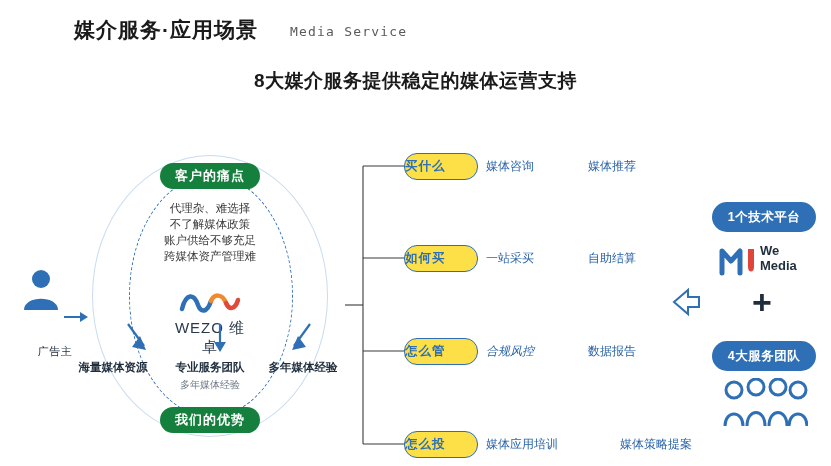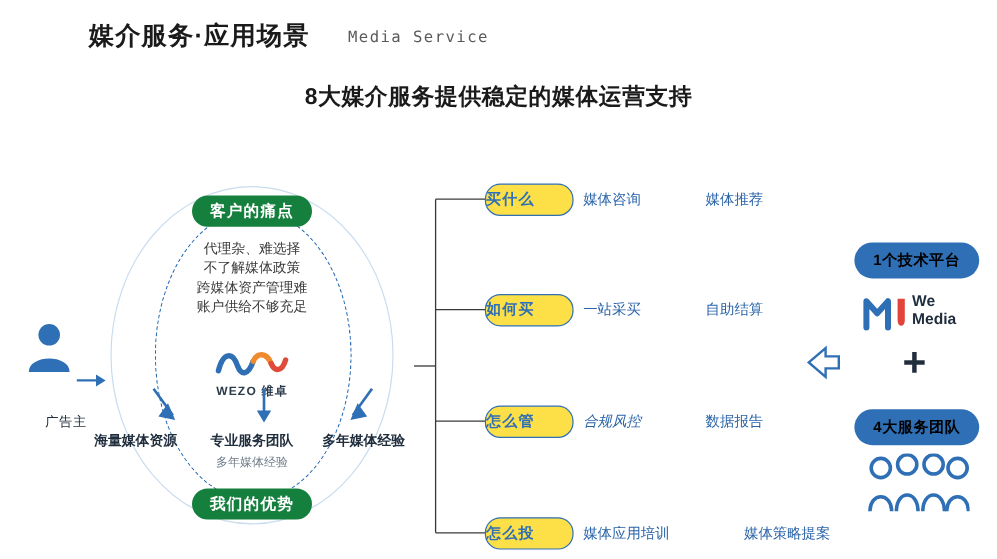--- a/index.html
+++ b/index.html
@@ -84,24 +84,24 @@
     color: #3a3a3a;
   }
 
   
   #logo-wrap {
     left: 168px; top: 287px;
     width: 84px; height: 48px;
     text-align: center;
   }
   #logo-text {
-    font-size: 10px;
+    font-size: 15px;
     letter-spacing: 1px;
     color: #2b3a4a;
-    font-weight: bold;
+    font-weight: normal;
     margin-top: 2px;
   }
 
   
   #advertiser {
     left: 18px; top: 268px;
     width: 74px;
     text-align: center;
   }
   #advertiser-label {
@@ -150,21 +150,21 @@
     font-size: 12px;
     color: #2a64a8;
     width: 120px;
   }
 
   
   .right-pill {
     width: 104px; height: 30px;
     background: #2f6fb5;
     border-radius: 15px;
-    color: #000000;
+    color: #ffffff;
     font-size: 12.5px;
     font-weight: bold;
     text-align: center;
     line-height: 30px;
     letter-spacing: 0.5px;
   }
   #right-pill-1 { left: 712px; top: 202px; }
   #right-pill-2 { left: 712px; top: 341px; }
 
   #wemedia-wrap {
@@ -198,22 +198,22 @@
 
 <div class="abs" id="outer-circle"></div>
 <div class="abs" id="inner-circle"></div>
 
 <div class="abs pill" id="pill-pain">客户的痛点</div>
 <div class="abs pill" id="pill-advantage">我们的优势</div>
 
 <div class="abs pain-list">
   <div>代理杂、难选择</div>
   <div>不了解媒体政策</div>
+  <div>账户供给不够充足</div>
   <div>跨媒体资产管理难</div>
-  <div>账户供给不够充足</div>
 </div>
 
 <div class="abs" id="logo-wrap">
   <svg width="84" height="30" viewBox="0 0 84 30">
     <path d="M14 22 C18 6, 26 6, 30 18 C33 26, 39 26, 43 14" stroke="#2f6fb5" stroke-width="4.5" fill="none" stroke-linecap="round"></path>
     <path d="M43 14 C46 7, 54 6, 58 16" stroke="#f08a2e" stroke-width="4.5" fill="none" stroke-linecap="round"></path>
     <path d="M58 16 C61 23, 67 23, 70 13" stroke="#e04a3a" stroke-width="4.5" fill="none" stroke-linecap="round"></path>
   </svg>
   <div id="logo-text">WEZO 维卓</div>
 </div>

